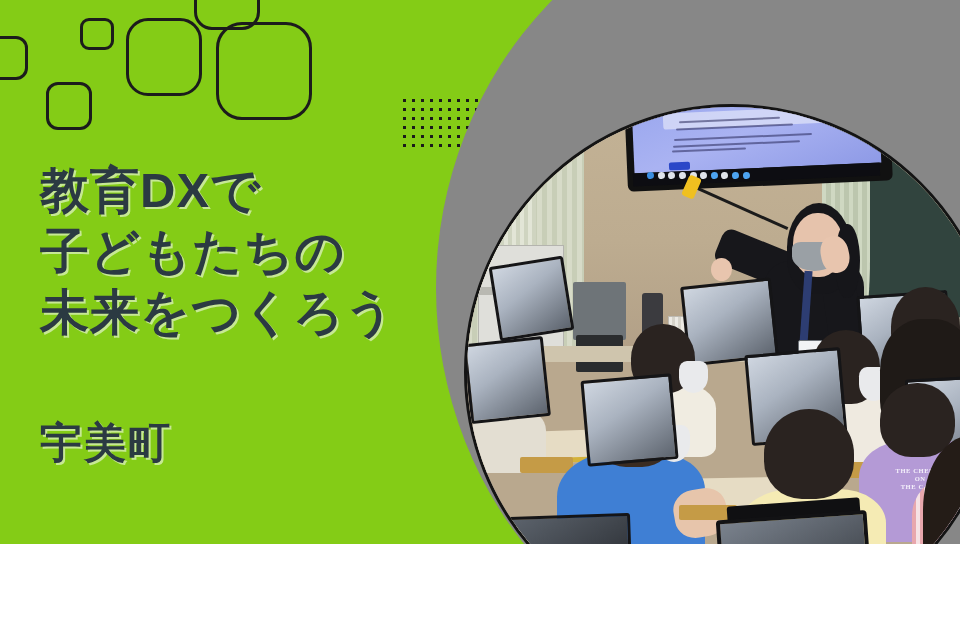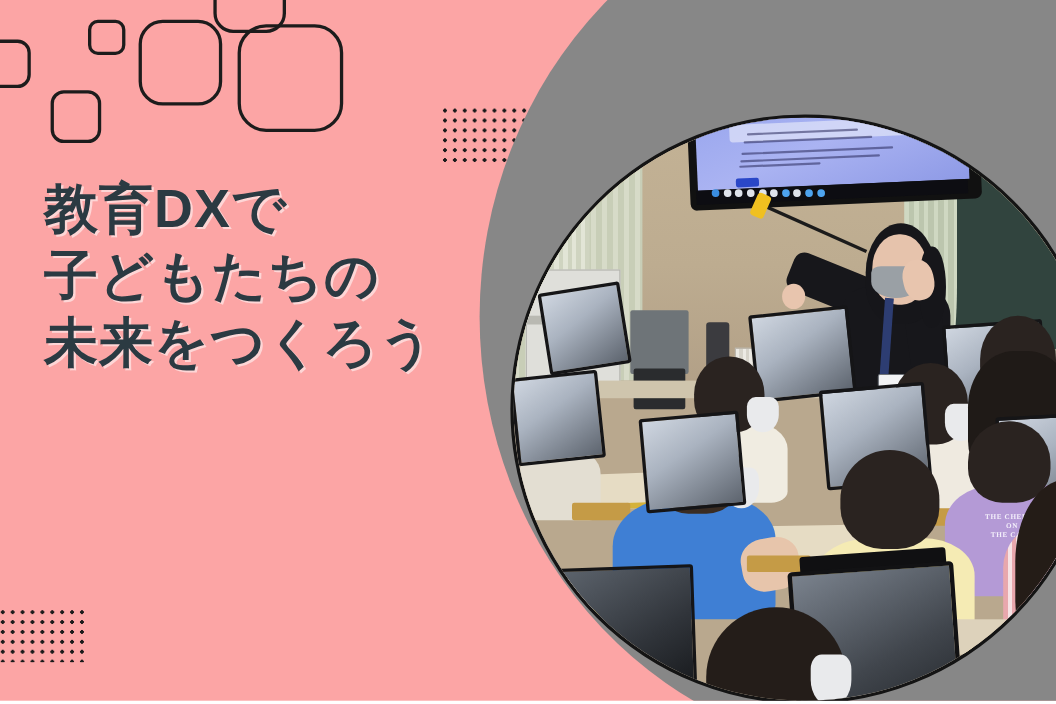--- a/index.html
+++ b/index.html
@@ -8,22 +8,22 @@
   }
   body {
     width: 960px;
     height: 640px;
     overflow: hidden;
     font-family: "Liberation Sans", "DejaVu Sans", sans-serif;
   }
   #banner {
     position: relative;
     width: 960px;
-    height: 637px;
-    background: #fca5a5;
+    height: 544px;
+    background: #84cc16;
     overflow: hidden;
   }
 
   
   .deco-square {
     position: absolute;
     border: 3px solid #1c1c1c;
     background: transparent;
   }
   .sq-a { left: -26px;  top: 36px;   width: 48px;  height: 38px;  border-radius: 12px; }
@@ -428,15 +428,16 @@
       <div class="ph sJ-head"></div>
       <div class="ph laptop-lid lp8"></div>
 
     </div>
   </div>
 
   <div id="text-block">
     <h1 id="headline">教育DXで
 子どもたちの
 未来をつくろう</h1>
+    <p id="subtitle">宇美町</p>
   </div>
 
 </div>
 
 </body></html>

